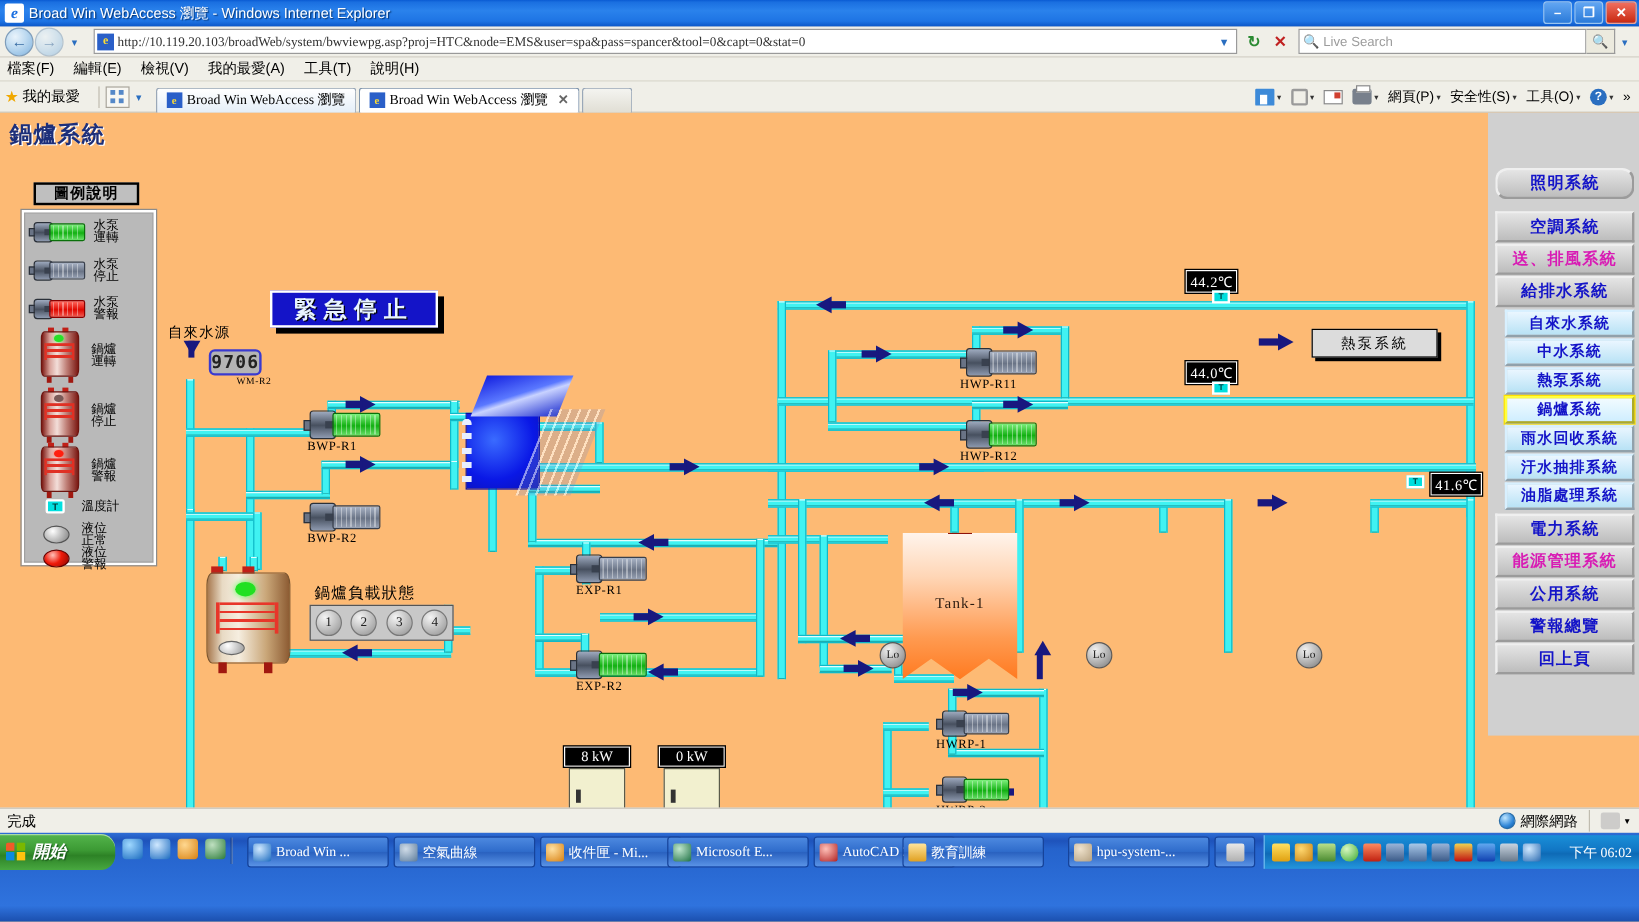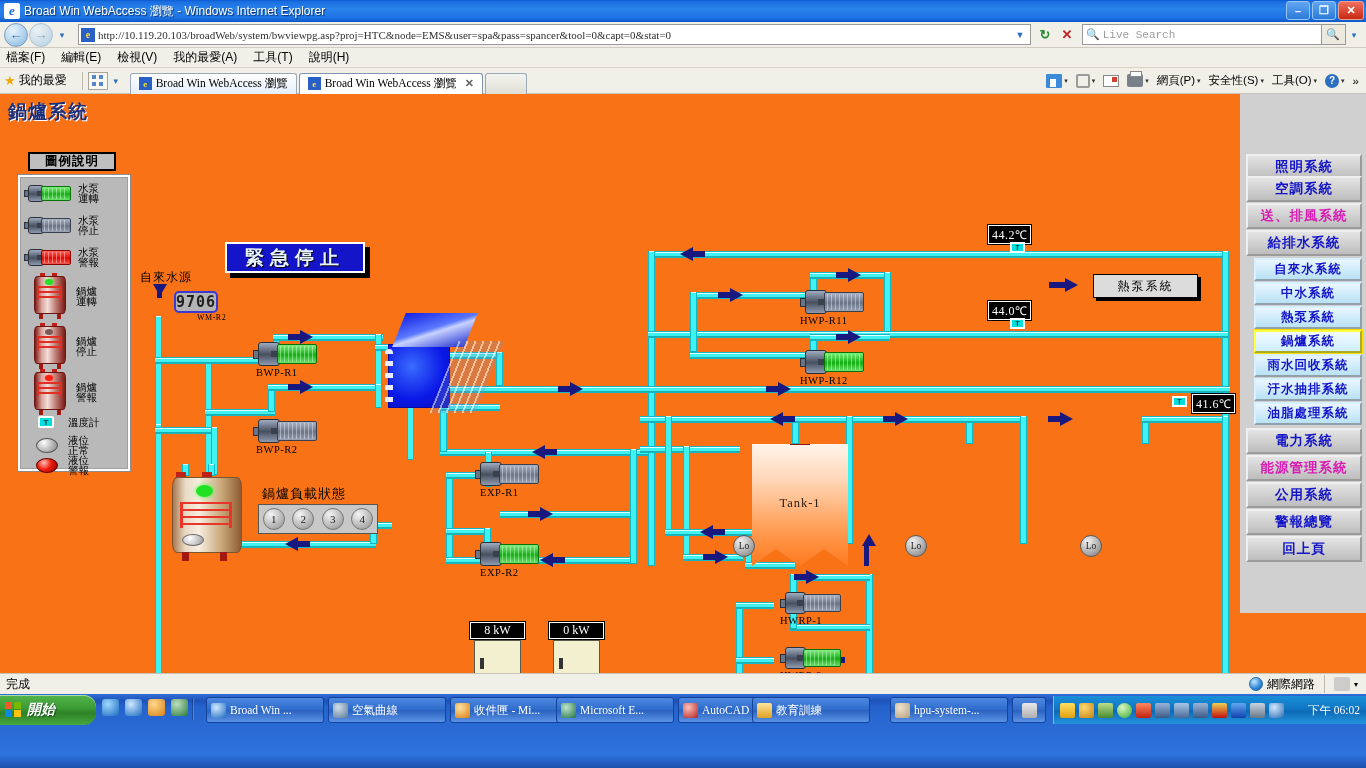--- a/index.html
+++ b/index.html
@@ -60,21 +60,21 @@
   }
   .addr-caret{width:16px;text-align:center;color:#2a6ec0;font-size:9px;flex:0 0 auto;}
   .smallbtn{width:22px;height:21px;display:flex;align-items:center;justify-content:center;
             border:1px solid transparent;font-size:13px;font-weight:bold;}
   .smallbtn.go{color:#2a8a32;}
   .smallbtn.stop{color:#c02020;}
   .searchfield{
     width:240px;height:21px;background:#fff;border:1px solid #9a9a9a;margin-left:4px;
     display:flex;align-items:center;padding:0 3px;
   }
-  .searchfield .ph{font-size:11px;color:#9c9c9c;font-family:Liberation Mono, monospace;}
+  .searchfield .ph{font-size:11px;color:#9c9c9c;font-family:Liberation Sans, sans-serif;}
   .searchbtn{width:24px;height:21px;border:1px solid #9a9a9a;border-left:none;background:#eceade;
              display:flex;align-items:center;justify-content:center;color:#2a6ec0;font-size:11px;}
 
   
   .menubar{height:20px;background:#f0efe8;display:flex;align-items:center;padding-left:6px;
            border-bottom:1px solid #d8d4c8;}
   .menubar .mi{font-size:12px;color:#000;margin-right:16px;}
 
   
   .favbar{height:26px;background:#f0efe8;display:flex;align-items:center;padding-left:4px;
@@ -110,21 +110,21 @@
   .ico-home:after{content:"";position:absolute;left:4px;top:5px;width:6px;height:8px;background:#fff;}
   .ico-feed{width:14px;height:14px;border:2px solid #9a9a9a;border-radius:2px;}
   .ico-mail{width:16px;height:12px;border:1px solid #888;background:#fff;position:relative;}
   .ico-mail:after{content:"";position:absolute;right:1px;top:1px;width:5px;height:5px;background:#d04030;}
   .ico-print{width:16px;height:13px;background:#78808c;border-radius:2px;position:relative;}
   .ico-print:after{content:"";position:absolute;left:3px;top:-3px;width:10px;height:4px;background:#fff;border:1px solid #888;}
   .ico-help{width:14px;height:14px;border-radius:50%;background:#2a6ec0;color:#fff;font-size:10px;
             display:flex;align-items:center;justify-content:center;font-weight:bold;}
 
   
-  .page{position:relative;width:1366px;height:599px;background:#f97316;overflow:hidden;}
+  .page{position:relative;width:1366px;height:599px;background:#fdba74;overflow:hidden;}
 
   .pagetitle{position:absolute;left:8px;top:5px;font-size:19px;font-weight:bold;color:#1d2f7a;
              letter-spacing:1px;text-shadow:1px 1px 0 #fff;}
 
   
   .legend-title{
     position:absolute;left:28px;top:58px;width:88px;height:19px;
     background:#bfbfbf;border:2px solid #000;display:flex;align-items:center;justify-content:center;
     font-size:12.5px;font-weight:bold;color:#000;letter-spacing:1px;
   }
@@ -844,21 +844,21 @@
   <div class="kwbox" style="left:470px;top:528px;">8  kW</div>
   <div class="panelbox" style="left:474px;top:546px;"></div>
 
   <div class="kwbox" style="left:549px;top:528px;">0  kW</div>
   <div class="panelbox" style="left:553px;top:546px;"></div>
 
   <div class="greylbl" style="left:1093px;top:180px;width:105px;height:24px;">熱泵系統</div>
   <div class="whitelbl" style="left:978px;top:598px;width:108px;height:36px;">淋浴間</div>
 
   <div class="rnav">
-    <div class="rbtn" style="top:60px;">照明系統</div>
+    <div class="rbtn" style="top:46px;border-radius:10px;">照明系統</div>
     <div class="rbtn" style="top:82px;">空調系統</div>
     <div class="rbtn pink" style="top:109px;">送、排風系統</div>
     <div class="rbtn" style="top:136px;">給排水系統</div>
     <div class="rbtn sub" style="top:164px;">自來水系統</div>
     <div class="rbtn sub" style="top:188px;">中水系統</div>
     <div class="rbtn sub" style="top:212px;">熱泵系統</div>
     <div class="rbtn sub active" style="top:236px;">鍋爐系統</div>
     <div class="rbtn sub" style="top:260px;">雨水回收系統</div>
     <div class="rbtn sub" style="top:284px;">汙水抽排系統</div>
     <div class="rbtn sub" style="top:308px;">油脂處理系統</div>

